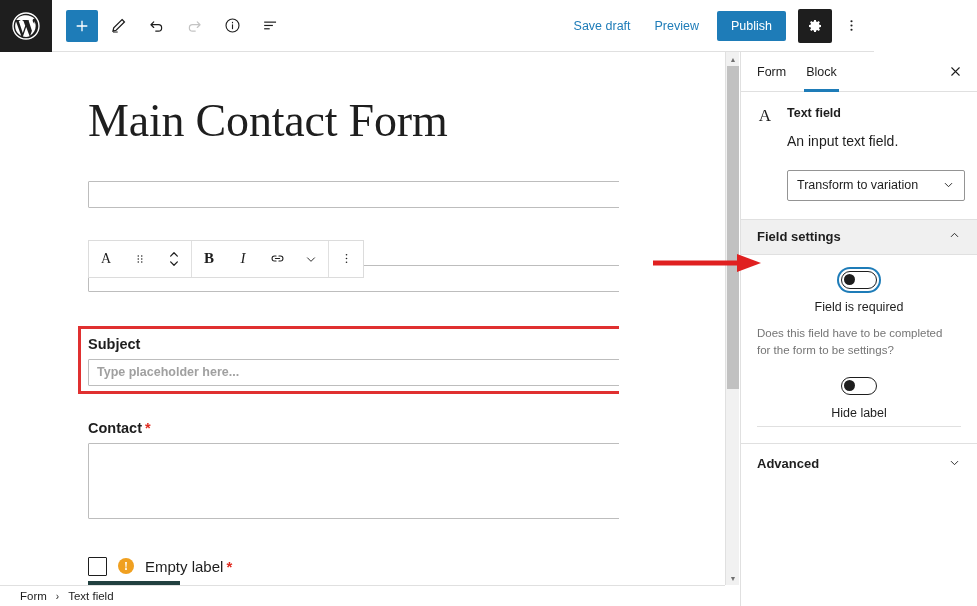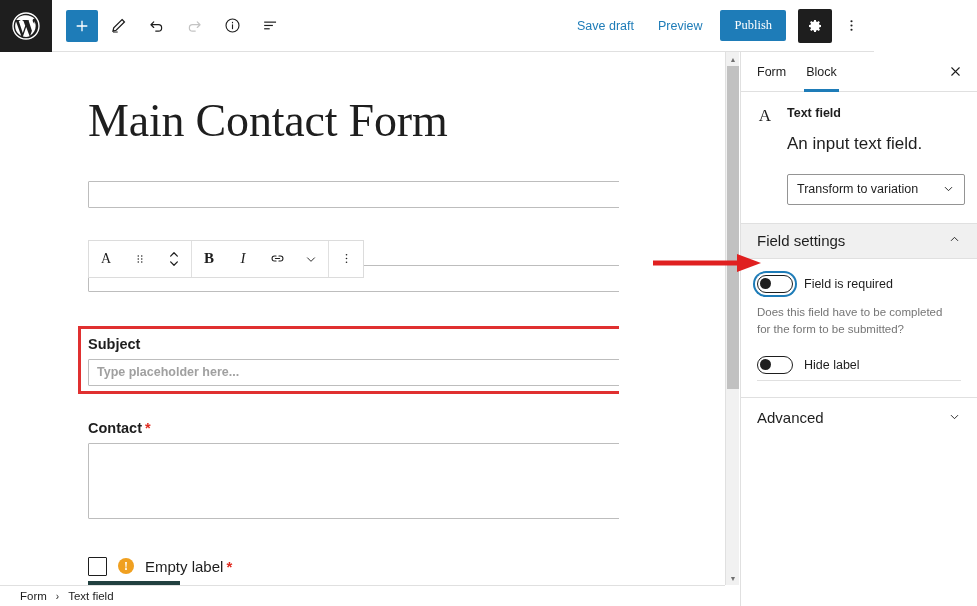--- a/index.html
+++ b/index.html
@@ -32,21 +32,21 @@
     margin-left: auto; display: flex; align-items: center; gap: 4px; padding-right: 8px;
   }
   .link-btn {
     background: none; border: none; color: #1e7cb8; font-size: 12.5px;
     padding: 6px 10px; cursor: pointer; font-family: "Liberation Sans", sans-serif;
     white-space: nowrap;
   }
   .publish-btn {
     background: #1e7cb8; color: #fff; border: none; border-radius: 2px;
     font-size: 12.5px; padding: 8px 14px; cursor: pointer; margin-left: 4px;
-    font-family: Liberation Serif, serif;
+    font-family: Liberation Sans, sans-serif;
   }
   .gear-btn {
     width: 34px; height: 34px; background: #1e1e1e; color: #fff;
     border: none; border-radius: 2px; display: flex; align-items: center;
     justify-content: center; cursor: pointer; margin-left: 8px;
   }
   .kebab-btn {
     width: 30px; height: 34px; background: none; border: none; color: #1e1e1e;
     display: flex; align-items: center; justify-content: center; cursor: pointer;
   }
@@ -156,41 +156,41 @@
     cursor: pointer; color: #1e1e1e; font-size: 15px;
   }
   .sb-blockinfo { padding: 14px 16px 0 16px; }
   .sb-blockhead { display: flex; align-items: flex-start; gap: 14px; }
   .sb-blockicon {
     font-family: "Liberation Serif", serif; font-size: 17px; color: #1e1e1e;
     line-height: 1; padding-top: 1px; width: 16px; text-align: center;
   }
   .sb-blocktitle { font-size: 12.5px; font-weight: bold; color: #1e1e1e; }
   .sb-blockdesc {
-    font-size: 17px; color: #1e1e1e; margin: 8px 0 0 30px; line-height: 1.4;
+    font-size: 14px; color: #1e1e1e; margin: 8px 0 0 30px; line-height: 1.4;
   }
   .transform-select {
     margin: 18px 0 0 30px; width: 178px; height: 31px;
     border: 1px solid #949494; border-radius: 2px; background: #fff;
     display: flex; align-items: center; padding: 0 9px; cursor: pointer;
     font-size: 12.5px; color: #1e1e1e;
   }
   .transform-select .chev { margin-left: auto; color: #1e1e1e; font-size: 10px; }
 
   .panel-head {
     margin-top: 18px; height: 36px; background: #f0f0f0;
     border-top: 1px solid #e0e0e0; border-bottom: 1px solid #e0e0e0;
     display: flex; align-items: center; padding: 0 16px; cursor: pointer;
   }
-  .panel-head .ptitle { font-size: 15px; font-weight: normal; color: #1e1e1e; }
+  .panel-head .ptitle { font-size: 13px; font-weight: bold; color: #1e1e1e; }
   .panel-head .pchev { margin-left: auto; font-size: 11px; color: #1e1e1e; }
   .panel-head.plain { background: #fff; border-bottom: none; margin-top: 0; height: 40px; }
 
   .panel-body { padding: 16px; }
-  .toggle-row { display: flex; align-items: center; gap: 11px; }
+  .toggle-row { display: flex; align-items: center; gap: 11px; flex-direction: column; }
   .toggle {
     width: 36px; height: 18px; border: 1.5px solid #1e1e1e; border-radius: 9px;
     background: #fff; position: relative; cursor: pointer; flex: none;
   }
   .toggle .knob {
     position: absolute; top: 2px; left: 2px; width: 11px; height: 11px;
     border-radius: 50%; background: #1e1e1e;
   }
   .toggle.focused { box-shadow: 0 0 0 2px #fff, 0 0 0 4px #1e7cb8; }
   .toggle-label { font-size: 12.5px; color: #1e1e1e; }
@@ -422,21 +422,21 @@
       </span>
     </div>
 
     <div class="panel-body">
       <div class="toggle-row">
         <div class="toggle focused">
           <div class="knob"></div>
         </div>
         <span class="toggle-label">Field is required</span>
       </div>
-      <div class="help-text">Does this field have to be completed for the form to be submitted?</div>
+      <div class="help-text">Does this field have to be completed for the form to be settings?</div>
 
       <div class="spacer-16"></div>
 
       <div class="toggle-row">
         <div class="toggle">
           <div class="knob"></div>
         </div>
         <span class="toggle-label">Hide label</span>
       </div>
       <div class="divider"></div>

